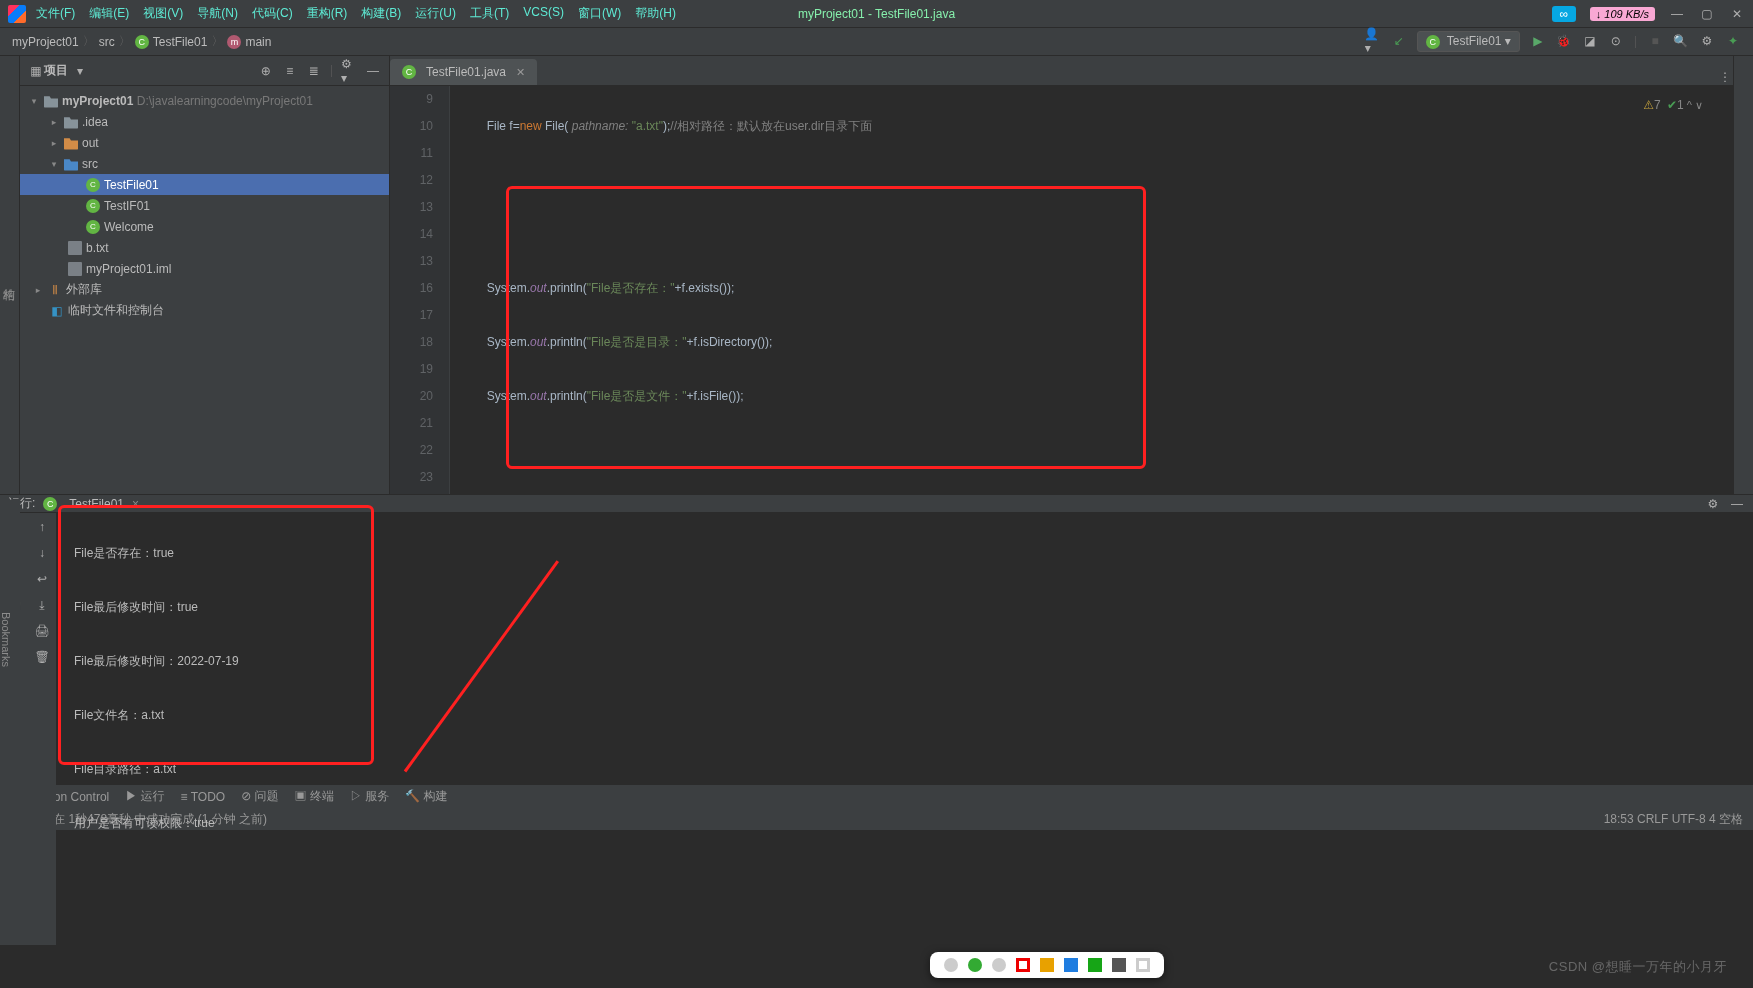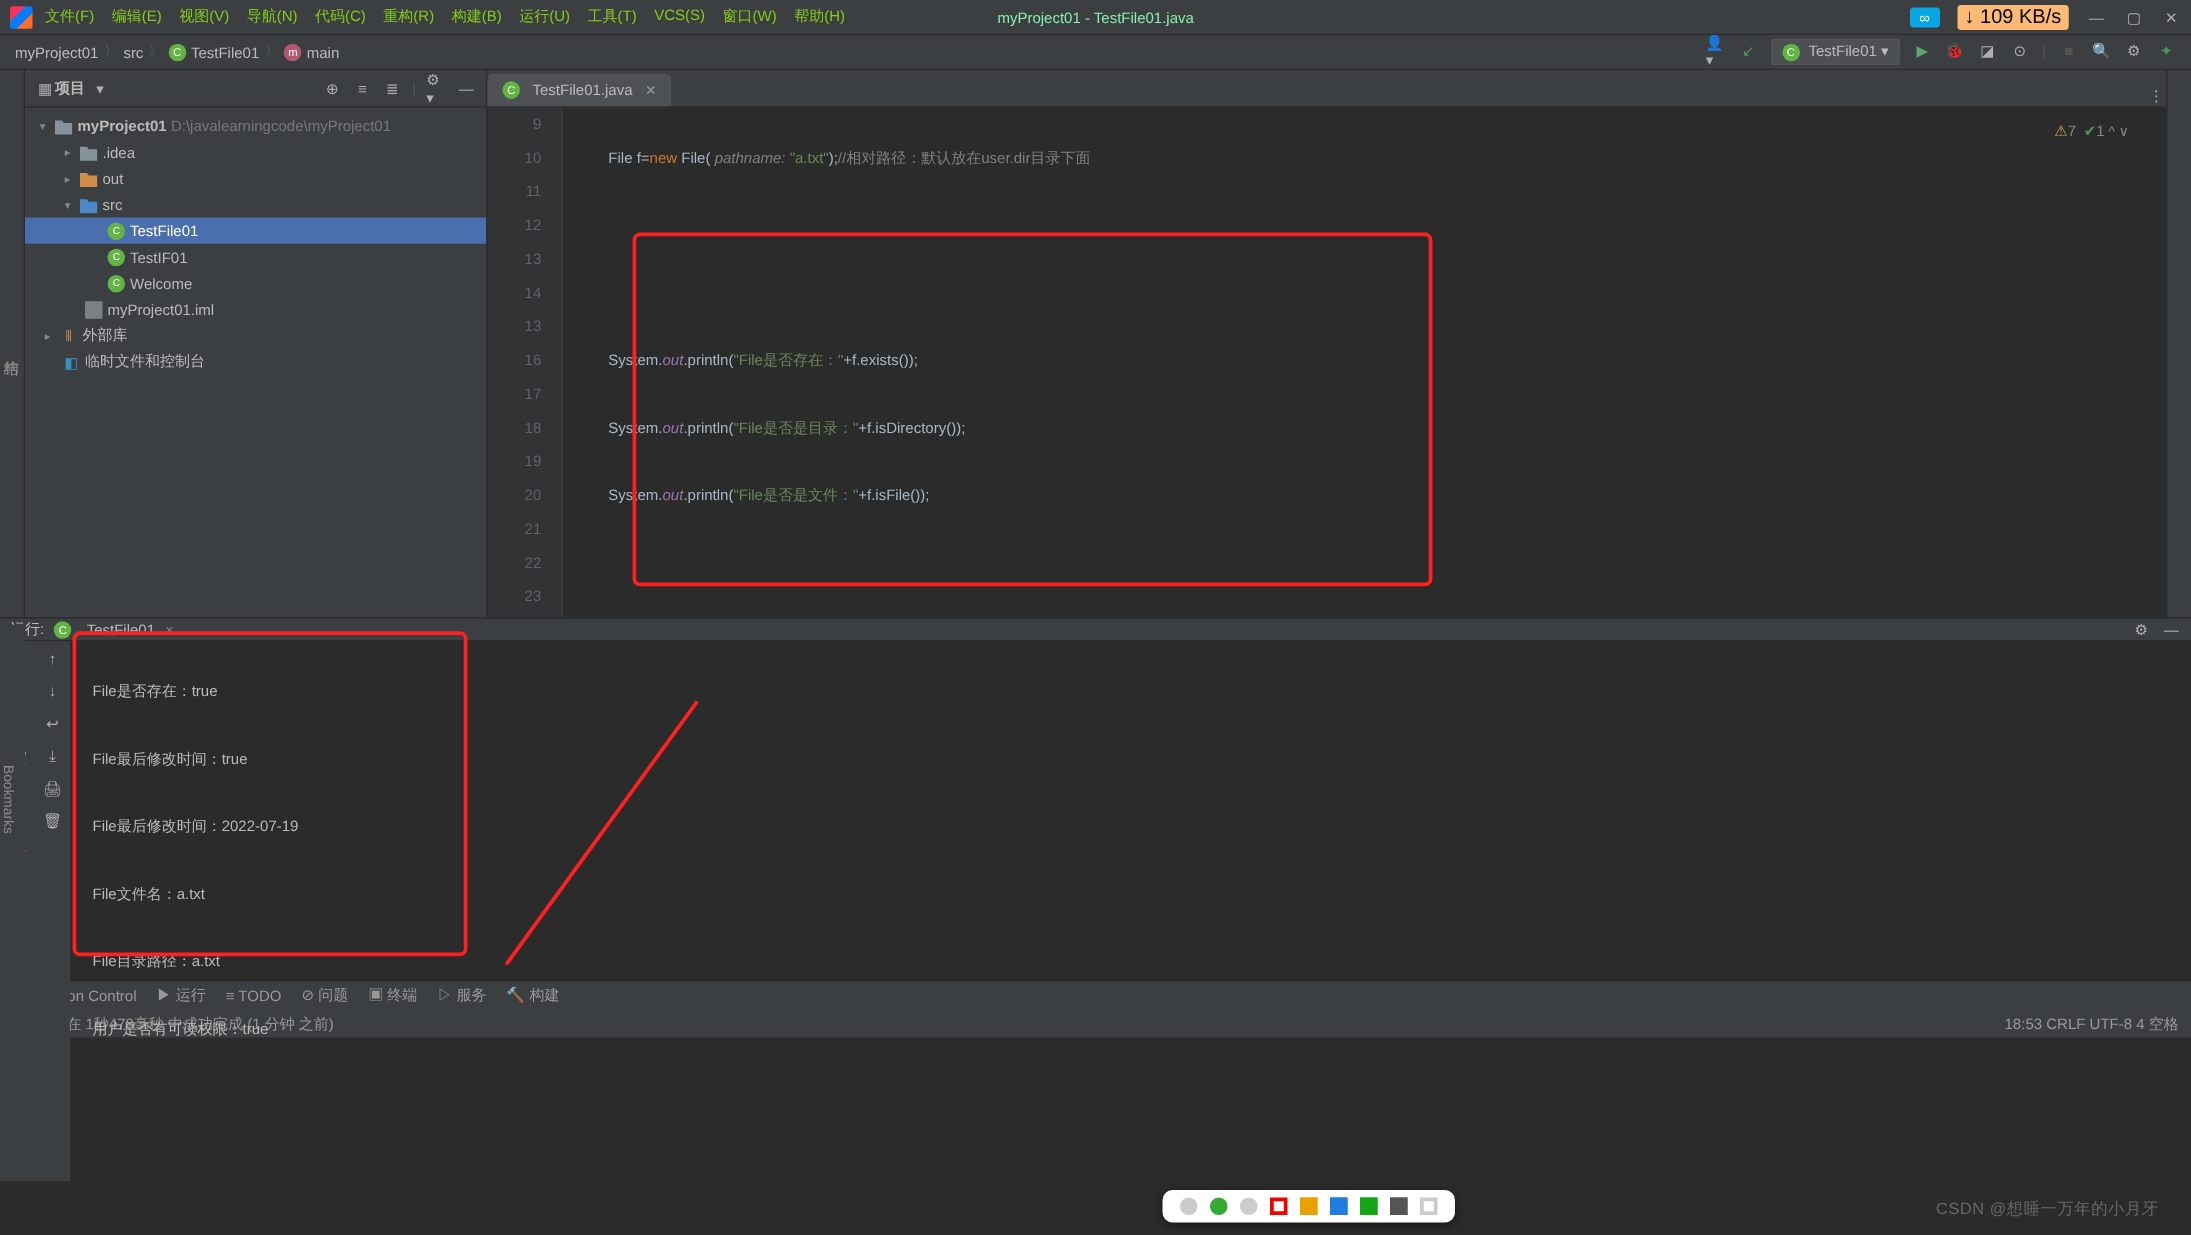--- a/index.html
+++ b/index.html
@@ -1,23 +1,23 @@
 <!DOCTYPE html>
 <html><head>
 <meta charset="utf-8">
 <style>
 * { margin:0; padding:0; box-sizing:border-box; font-family:"Segoe UI",Arial,sans-serif; font-size:12px; }
 body { background:#2b2b2b; color:#bbb; width:1753px; height:988px; overflow:hidden; position:relative; }
 .titlebar { height:28px; background:#3c3f41; display:flex; align-items:center; padding:0 8px; border-bottom:1px solid #2b2b2b; }
 .ij-logo { width:18px; height:18px; background:linear-gradient(135deg,#fe315d 0%,#fe315d 33%,#087cfa 33%,#087cfa 66%,#ff6b2b 66%); margin-right:10px; border-radius:2px; }
 .menu-bar { display:flex; gap:14px; }
-.menu-bar span { color:#84cc16; cursor:default; }
+.menu-bar span { color:#5eead4; cursor:default; }
 .win-title { position:absolute; left:50%; transform:translateX(-50%); color:#86efac; }
 .win-ctrl { margin-left:auto; display:flex; align-items:center; gap:14px; }
-.badge-dl { background:#fdba74; color:#000; padding:1px 6px; border-radius:3px; font-size:16px; }
+.badge-dl { background:#f9a8d4; color:#000; padding:1px 6px; border-radius:3px; font-size:11px;font-style:italic; }
 .breadcrumb-bar { height:28px; background:#3c3f41; display:flex; align-items:center; padding:0 12px; border-bottom:1px solid #2b2b2b; }
 .breadcrumb-bar .crumb { color:#bbb; }
 .breadcrumb-bar .sep { color:#666; margin:0 4px; }
 .java-icon { display:inline-block; width:14px; height:14px; border-radius:50%; background:#62b543; margin-right:4px; vertical-align:middle; font-size:9px; text-align:center; line-height:14px; color:#fff; }
 .m-icon { display:inline-block; width:14px; height:14px; border-radius:50%; background:#b05970; margin-right:4px; vertical-align:middle; font-size:9px; text-align:center; line-height:14px; color:#fff; }
 .toolbar-right { margin-left:auto; display:flex; align-items:center; gap:10px; }
 .config-dd { background:#4c5052; border:1px solid #555; padding:2px 8px; border-radius:3px; }
 .icon { width:16px; height:16px; display:inline-flex; align-items:center; justify-content:center; color:#afafaf; }
 .play { color:#59a869; }
 .bug { color:#499c54; }
@@ -180,20 +180,24 @@
       <div class="tree-row" style="padding-left:62px">
         <span class="cls-ico">C</span>
         <span>TestIF01</span>
       </div>
       <div class="tree-row" style="padding-left:62px">
         <span class="cls-ico">C</span>
         <span>Welcome</span>
       </div>
       <div class="tree-row" style="padding-left:44px">
         <span class="txt-ico"></span>
+        <span>b.txt</span>
+      </div>
+      <div class="tree-row" style="padding-left:44px">
+        <span class="txt-ico"></span>
         <span>myProject01.iml</span>
       </div>
       <div class="tree-row" style="padding-left:12px">
         <span class="tw">▸</span>
           <span class="lib-ico" style="color:#d28c47">⫴</span>
         <span>外部库</span>
       </div>
       <div class="tree-row" style="padding-left:26px">
         <span class="lib-ico" style="color:#3592c4">◧</span>
         <span>临时文件和控制台</span>

